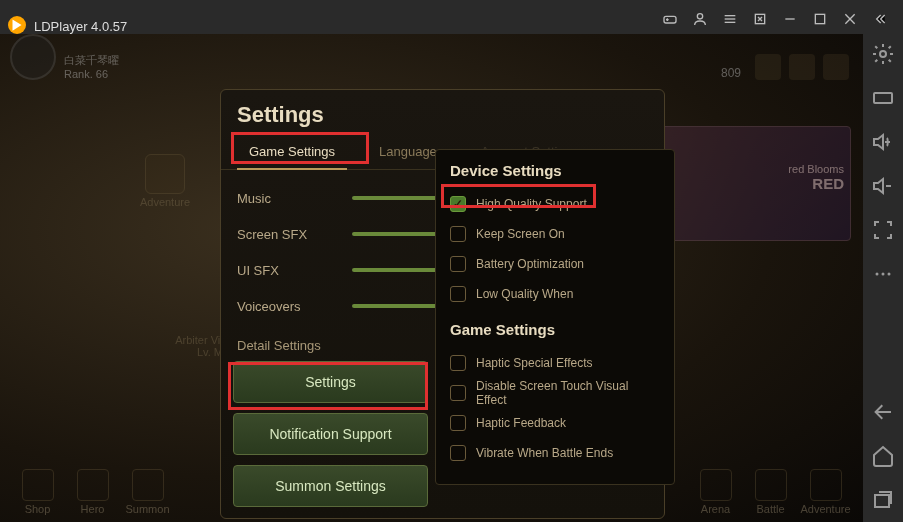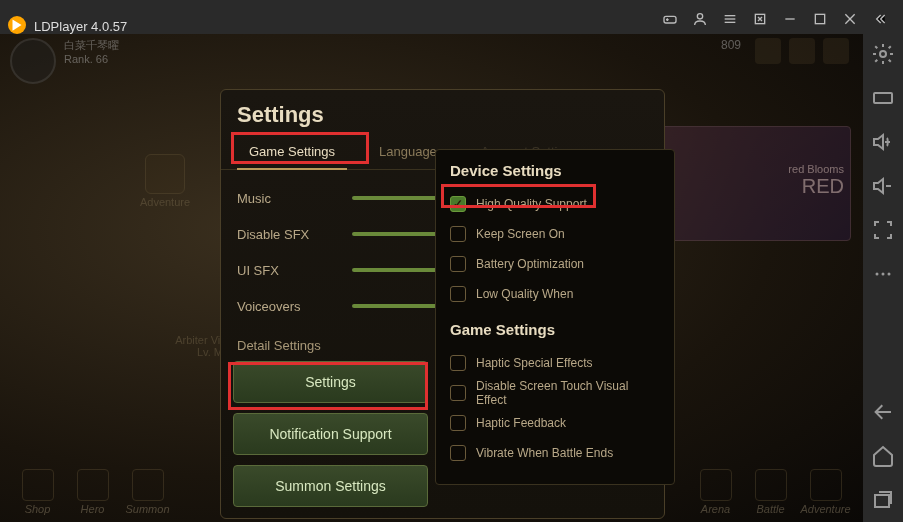--- a/index.html
+++ b/index.html
@@ -14,21 +14,21 @@
 .main { display: flex; height: 488px; }
 .game-area { flex: 1; position: relative; background: radial-gradient(ellipse at 30% 40%, #3a2f1e 0%, #1a140c 60%, #0a0806 100%); overflow: hidden; }
 .right-sidebar { width: 40px; background: #2a2a2a; display: flex; flex-direction: column; align-items: center; padding-top: 8px; gap: 20px; }
 .right-sidebar .sbtn { width: 24px; height: 24px; display: flex; align-items: center; justify-content: center; color: #999; cursor: pointer; }
 .right-sidebar .spacer { flex: 1; }
 
 .bg-icons { position: absolute; inset: 0; opacity: 0.35; }
 .bg-icon { position: absolute; color: #8a7a5a; font-size: 11px; text-align: center; width: 60px; }
 .bg-icon .ico { width: 40px; height: 40px; margin: 0 auto 2px; border: 1px solid #6a5a3a; border-radius: 6px; background: rgba(80,60,30,0.3); }
 
-.top-hud { position: absolute; top: 0; left: 0; right: 0; height: 50px; display: flex; align-items: flex-start; padding: 4px 10px; opacity: 0.4; }
+.top-hud { position: absolute; top: 0; left: 0; right: 0; height: 50px; display: flex; align-items: flex-end; padding: 4px 10px; opacity: 0.4; }
 .avatar { width: 46px; height: 46px; border-radius: 50%; background: #222; border: 2px solid #555; margin-right: 8px; }
 .player-info { color: #ccc; font-size: 11px; flex: 1; }
 .currency { color: #ccc; font-size: 12px; margin-right: 10px; }
 .hud-ico { width: 26px; height: 26px; margin: 0 4px; background: rgba(120,100,60,0.4); border-radius: 4px; }
 
 .settings-panel { position: absolute; left: 220px; top: 55px; width: 445px; height: 430px; background: linear-gradient(180deg, #1a1610 0%, #14110b 100%); border: 1px solid #4a3f28; border-radius: 6px; padding: 12px 0 0 0; }
 .settings-panel h1 { color: #e8dcc0; font-size: 22px; font-weight: 600; padding: 0 16px 8px; }
 .tabs { display: flex; gap: 20px; padding: 0 16px; border-bottom: 1px solid #3a321f; }
 .tab { color: #8a7a5a; font-size: 13px; padding: 8px 12px 10px; cursor: pointer; position: relative; }
 .tab.active { color: #e8dcc0; }
@@ -51,21 +51,21 @@
 .check-box.checked { background: #4a7a2a; border-color: #6a9a3a; }
 .check-box.checked::after { content: '✓'; color: #2a1a0a; font-size: 12px; font-weight: bold; }
 
 .red-box { position: absolute; border: 3px solid #e03030; pointer-events: none; }
 .rb1 { left: 231px; top: 98px; width: 138px; height: 32px; }
 .rb2 { left: 228px; top: 328px; width: 200px; height: 48px; }
 .rb3 { left: 441px; top: 150px; width: 155px; height: 24px; }
 
 .banner { position: absolute; right: 12px; top: 92px; width: 194px; height: 115px; background: linear-gradient(135deg, #4a2a3a, #2a1a3a); border: 1px solid #6a4a5a; border-radius: 4px; opacity: 0.5; overflow: hidden; color: #e8c8d0; font-size: 11px; padding: 6px; }
 
-.bottom-nav { position: absolute; bottom: 0; left: 0; right: 0; height: 60px; display: flex; align-items: center; justify-content: space-around; opacity: 0.35; padding: 0 10px; font-style: italic; }
+.bottom-nav { position: absolute; bottom: 0; left: 0; right: 0; height: 60px; display: flex; align-items: center; justify-content: space-around; opacity: 0.35; padding: 0 10px; }
 .nav-item { color: #b8a888; font-size: 11px; text-align: center; width: 55px; }
 .nav-item .nico { width: 32px; height: 32px; margin: 0 auto 2px; border: 1px solid #6a5a3a; border-radius: 4px; }
 </style>
 </head>
 <body>
 
 <div class="titlebar">
   <div class="logo">
     <svg viewBox="0 0 16 16" fill="#fff">
         <path d="M4 3v10l8-5z"></path>
@@ -146,38 +146,38 @@
       </div>
       <div class="bg-icon" style="right:180px;top:300px">
         <div>issa</div>
           <div>18</div>
       </div>
     </div>
 
     <div class="banner">
       <div style="text-align:right;margin-top:30px">
         <div>red Blooms</div>
-        <div style="font-size:20px;font-weight:normal">RED</div>
+        <div style="font-size:15px;font-weight:bold">RED</div>
       </div>
     </div>
 
     <div class="settings-panel">
       <h1>Settings</h1>
       <div class="tabs">
         <div class="tab active">Game Settings</div>
         <div class="tab">Language</div>
         <div class="tab" style="opacity:0.3">Account Settings</div>
       </div>
       <div class="setting-list">
         <div class="setting-row">
             <div class="label">Music</div>
             <div class="slider"></div>
           </div>
         <div class="setting-row">
-            <div class="label">Disable SFX</div>
+            <div class="label">Screen SFX</div>
             <div class="slider"></div>
           </div>
         <div class="setting-row">
             <div class="label">UI SFX</div>
             <div class="slider"></div>
           </div>
         <div class="setting-row">
             <div class="label">Voiceovers</div>
             <div class="slider"></div>
           </div>

